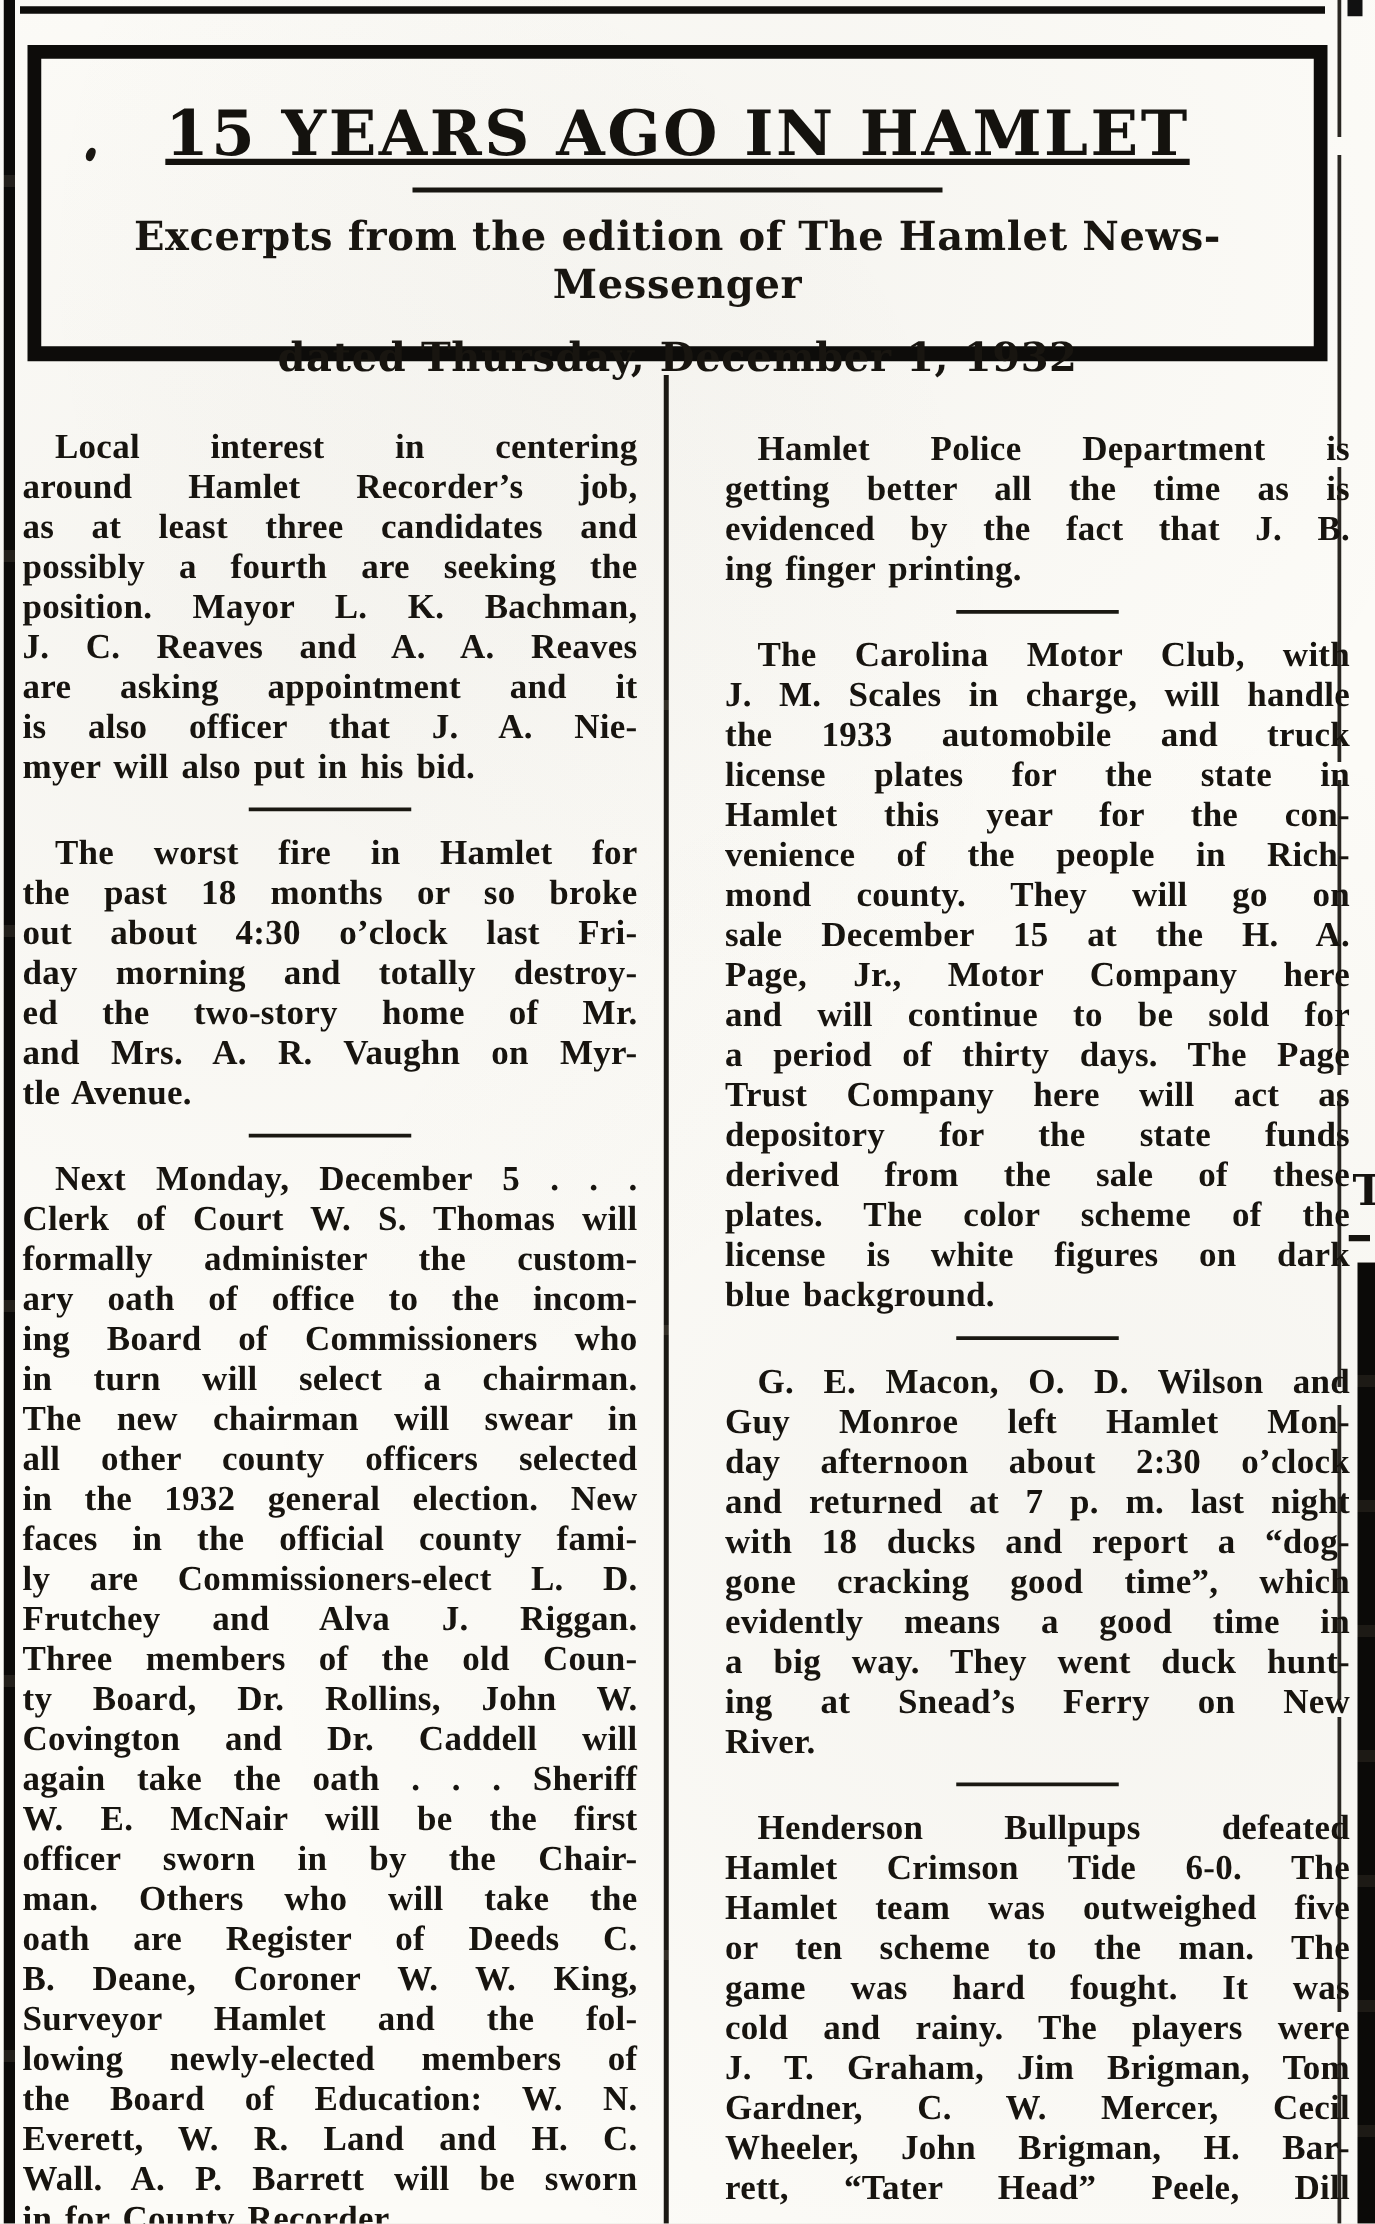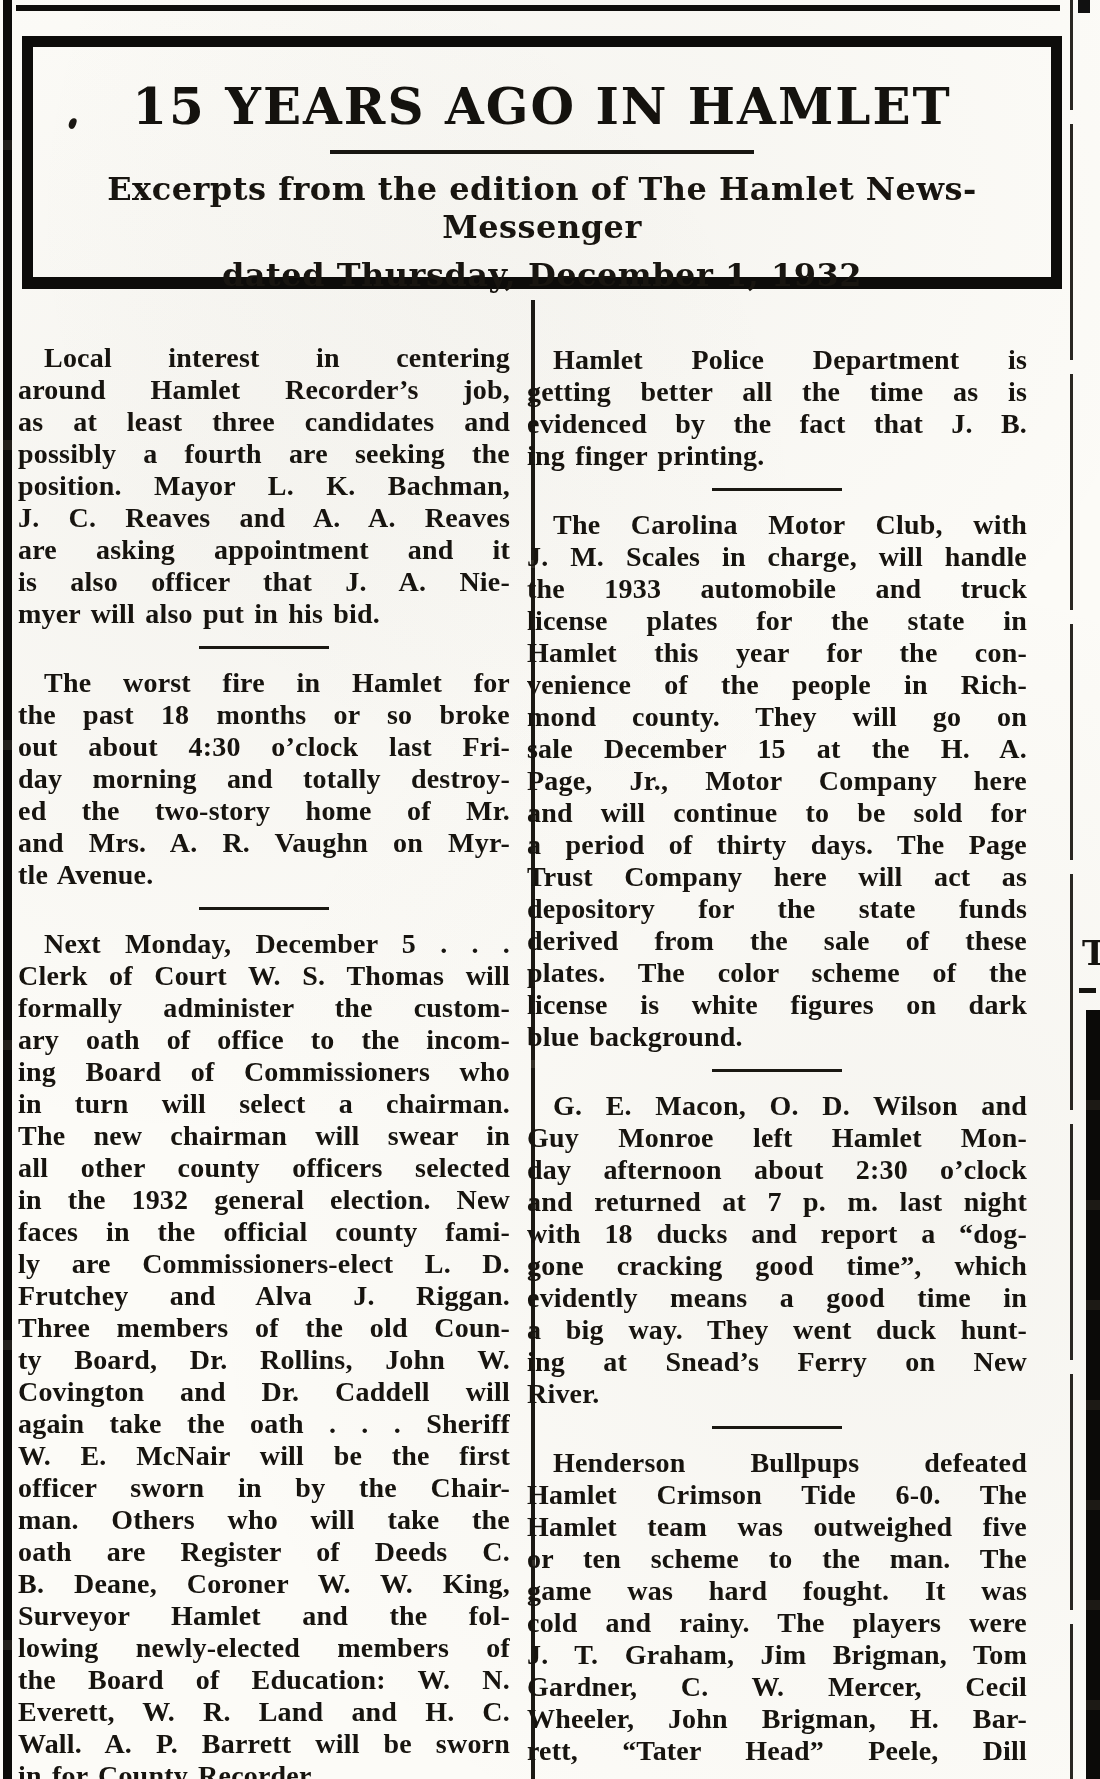--- a/index.html
+++ b/index.html
@@ -25,29 +25,29 @@
   .edge-dash { position:absolute; left:1079px; top:988px; width:17px; height:5px; background:#15130f; }
   .edge-thick-bar { position:absolute; left:1086px; top:1010px; width:14px; height:769px;
     background:repeating-linear-gradient(180deg,#0b0a08 0 90px, #1d1a15 90px 100px); }
   .speck { position:absolute; left:69px; top:118px; width:7px; height:11px; background:#1a1712;
     border-radius:60% 40% 50% 50%; transform:rotate(18deg); }
   
   .masthead-box { position:absolute; left:22px; top:36px; width:1040px; height:253px;
     border:11px solid #0d0c0a; border-top-width:11px; border-bottom-width:12px;
     box-sizing:border-box; text-align:center; }
   .masthead-title { margin:30px 0 0 0; font-family:"DejaVu Serif", serif; font-weight:bold;
-    font-size:50px; letter-spacing:2px; color:#14120e; }
+    font-size:50px; letter-spacing:2px; color:#14120e;text-decoration:underline; }
   .title-underline { width:424px; height:4px; background:#181611; margin:14px auto 0 auto; }
   .masthead-sub { margin:16px 0 0 0; font-family:"DejaVu Serif", serif; font-weight:bold;
     font-size:32px; letter-spacing:0.5px; color:#181510; }
-  .masthead-sub.second { margin-top:10px; }
+  .masthead-sub.second { margin-top:21px; }
   
   .col { position:absolute; top:330px; height:1449px; overflow:hidden; }
   .col-left  { left:18px;  width:492px;margin-top:12px; }
-  .col-right { left:527px; width:500px; padding-top:14px; box-sizing:border-box; }
+  .col-right { left:580px; width:500px; padding-top:14px; box-sizing:border-box; }
   .column-divider { position:absolute; left:531px; top:300px; width:4px; height:1479px;
     background:repeating-linear-gradient(180deg,#1b1914 0 260px, #343028 260px 268px, #1b1914 268px 500px); }
   .line { font-size:28px; line-height:32px; font-weight:bold; letter-spacing:0.2px;
     word-spacing:2px; text-align:justify; text-align-last:justify; white-space:normal;
     color:#17140f; }
   .line.first { text-indent:26px; }
   .line.lastline { text-align-last:left; word-spacing:3px; }
   .story-divider { width:130px; height:3px; background:#1a1812; margin:16px auto 18px auto; }
 </style>
 </head>

